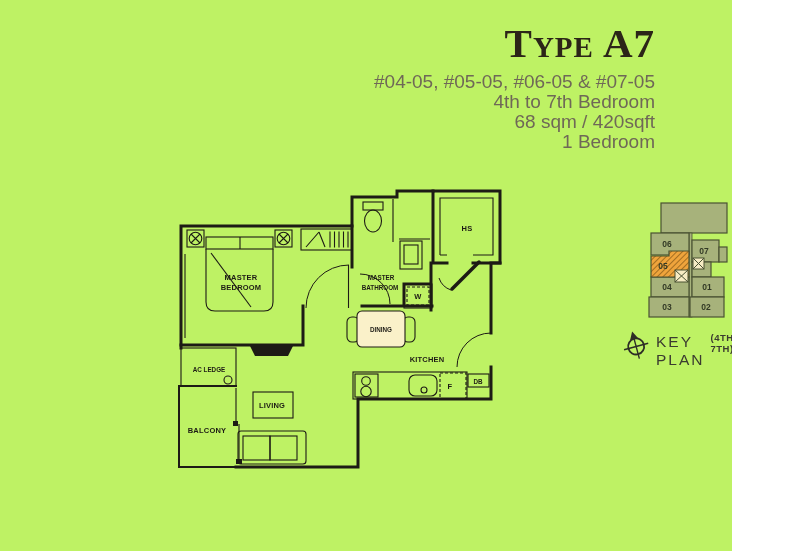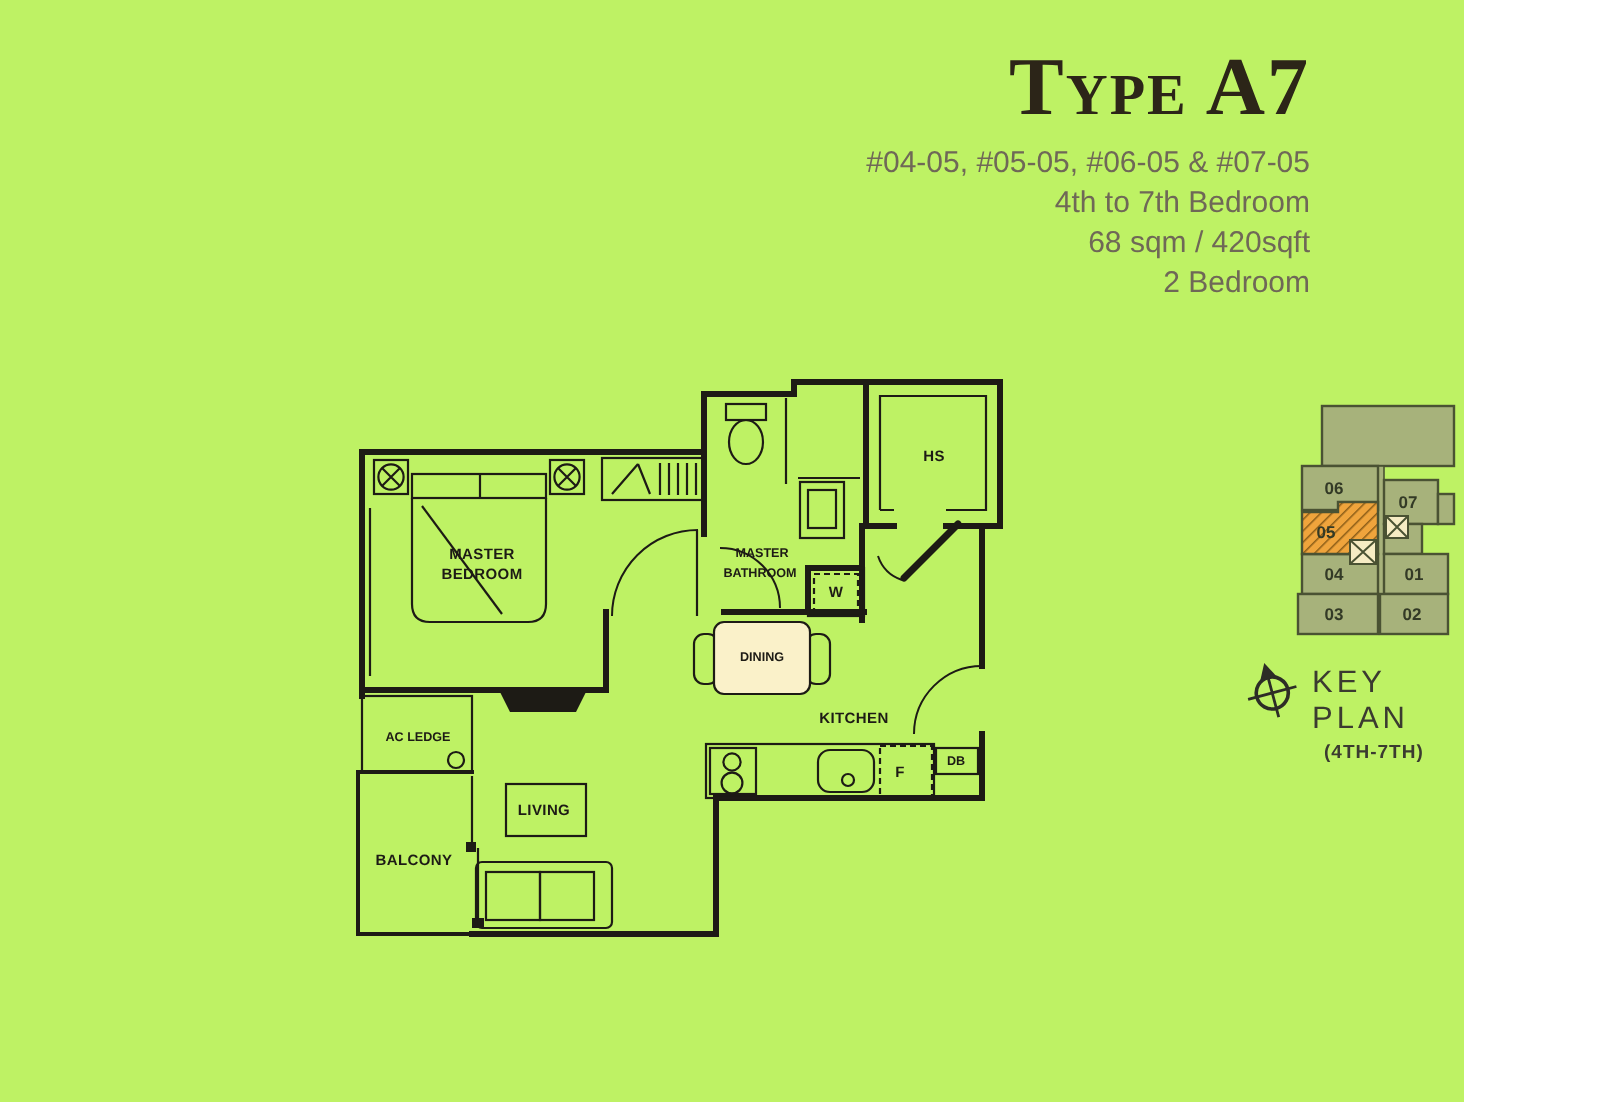--- a/index.html
+++ b/index.html
@@ -5,27 +5,27 @@
   html,body{margin:0;padding:0;}
   .stage{
     position:relative;width:732px;height:551px;background:#bef264;
     font-family:"Liberation Sans",sans-serif;overflow:hidden;
   }
   .header{position:absolute;top:22px;right:77px;text-align:right;}
   .header .title{
     font-family:"Liberation Serif",serif;font-variant:small-caps;font-weight:700;
     font-size:41px;line-height:1.05;color:#2c2518;letter-spacing:1px;
   }
-  .header .sub{color:#6f6857;font-size:15px;line-height:20px;}
+  .header .sub{color:#6f6857;font-size:19px;line-height:20px;}
   .header .sub.first{margin-top:7px;}
   svg.plan{position:absolute;left:160px;top:180px;width:360px;height:310px;}
   svg.keymap{position:absolute;left:640px;top:195px;width:100px;height:130px;}
   .keyplan-caption{position:absolute;left:621px;top:330px;display:flex;align-items:flex-start;gap:5px;}
   .keyplan-caption .compass{width:30px;height:30px;flex:0 0 auto;}
-  .kp-texts{display:flex;flex-direction:column;justify-content:center;}
+  .kp-texts{display:flex;flex-direction:row;justify-content:center;}
   .kp-title{font-size:15.5px;letter-spacing:2px;color:#3b3b30;font-weight:400;margin-top:3px;}
   .kp-sub{font-size:9.5px;font-weight:700;letter-spacing:0.5px;color:#3b3b30;margin-top:2px;margin-left:6px;}
   
   .wall{stroke:#1d1b15;stroke-width:3;fill:none;stroke-linecap:square;}
   .wall2{stroke:#1d1b15;stroke-width:2;fill:none;stroke-linecap:square;}
   .thin{stroke:#1d1b15;stroke-width:1.1;fill:none;}
   .thinf{stroke:#1d1b15;stroke-width:1.1;fill:#faf1c9;}
   .door{stroke:#1d1b15;stroke-width:1;fill:none;}
   .room-label{font:700 7.5px "Liberation Sans",sans-serif;fill:#1d1b15;letter-spacing:0.2px;}
   .small-label{font:700 6.3px "Liberation Sans",sans-serif;fill:#1d1b15;}
@@ -34,21 +34,21 @@
 </head>
 <body>
 
 <div class="stage">
 
   <div class="header">
     <div class="title">Type A7</div>
     <div class="sub first">#04-05, #05-05, #06-05 &amp; #07-05</div>
     <div class="sub">4th to 7th Bedroom</div>
     <div class="sub">68 sqm / 420sqft</div>
-    <div class="sub">2 Bedroom</div>
+    <div class="sub">1 Bedroom</div>
   </div>
 
   <svg class="plan" viewBox="160 180 360 310">
 
     <g>
       <path class="wall" d="M 181 348 L 181 226 L 352 226 L 352 197 L 397 197 L 397 191 L 433 191"></path>
 
       <path class="wall" d="M 433 263 L 433 191 L 500 191 L 500 263 L 473 263 M 447 263 L 433 263"></path>
       <path class="thin" d="M 440 255 L 440 198 L 493 198 L 493 255 L 473 255 M 447 255 L 440 255" stroke-width="1.4"></path>
 

